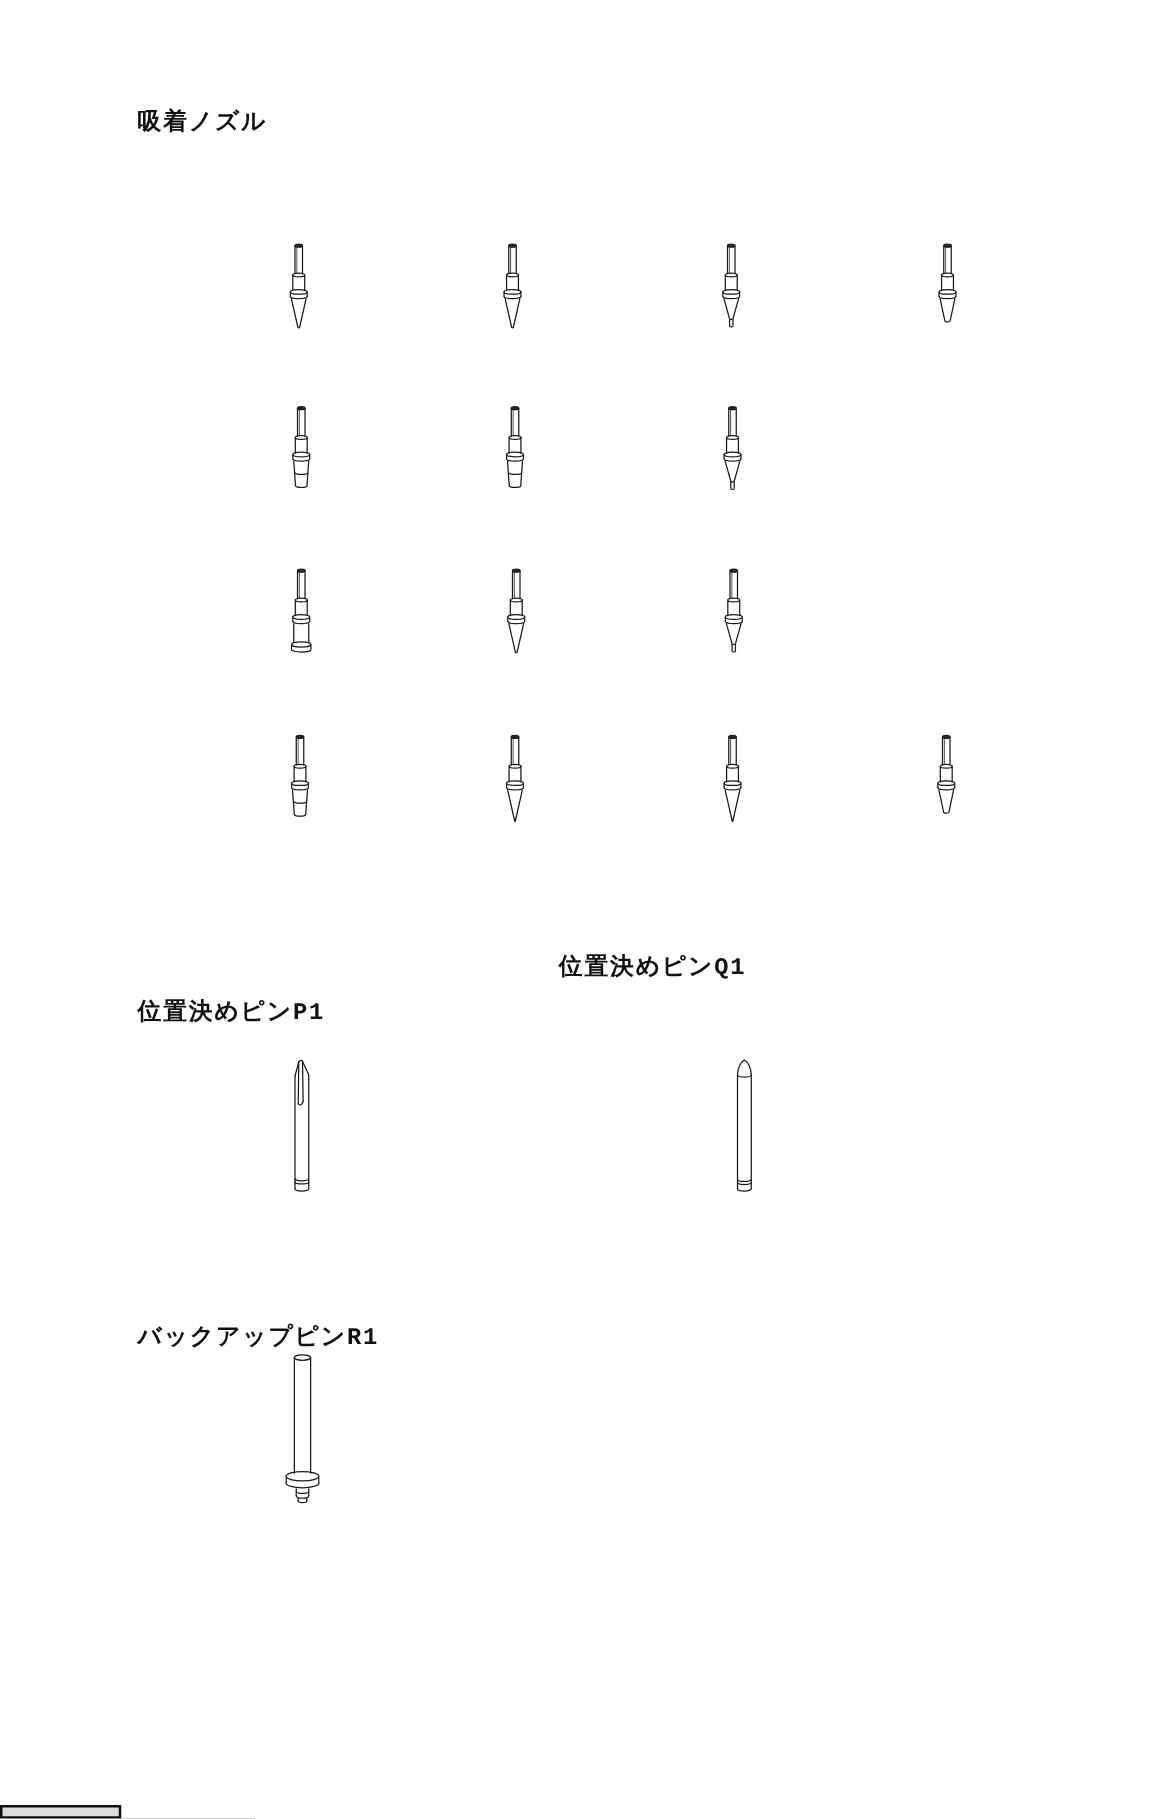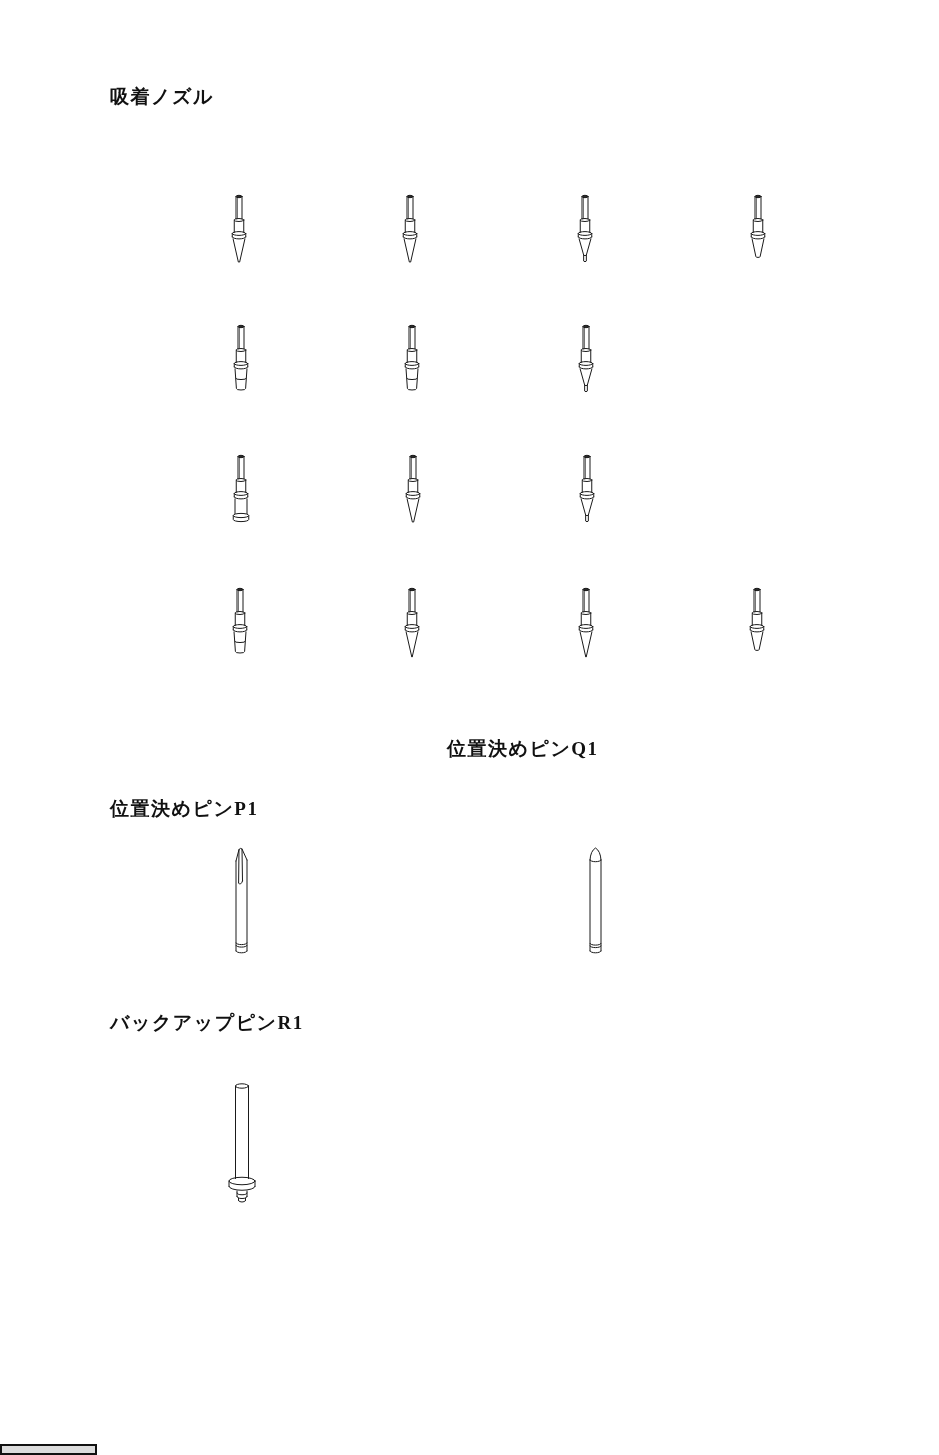--- a/index.html
+++ b/index.html
@@ -2,21 +2,21 @@
 <html><head>
 <meta charset="utf-8">
 <style>
   html,body{margin:0;padding:0;background:#888;}
   .page{
     position:relative;
     width:939px;height:1455px;
     background:#ffffff;
     margin:0 auto;
     overflow:hidden;
-    font-family:Liberation Serif, serif;
+    font-family:Liberation Mono, monospace;
   }
   .label{
     position:absolute;
     font-size:19px;
     font-weight:600;
     letter-spacing:1.5px;
     color:#111;
     white-space:nowrap;
   }
   .fig{position:absolute;line-height:0;}
@@ -202,34 +202,34 @@
         <use href="#nz-sharp"></use>
       </svg>
   </div>
   <div class="fig" style="left:747px;top:583px">
     <svg width="20" height="78" viewBox="0 0 40 150">
         <use href="#nz-coneshort"></use>
       </svg>
   </div>
 
   <div class="label" style="left:110px;top:796px">位置決めピンP1</div>
-  <div class="label" style="left:447px;top:736px">位置決めピンQ1</div>
+  <div class="label" style="left:447px;top:760px">位置決めピンQ1</div>
 
   <div class="fig" style="left:234px;top:845px">
     <svg width="15" height="115" viewBox="0 0 30 230">
         <use href="#pin-p1"></use>
       </svg>
   </div>
   <div class="fig" style="left:588px;top:845px">
     <svg width="15" height="115" viewBox="0 0 30 230">
         <use href="#pin-q1"></use>
       </svg>
   </div>
 
-  <div class="label" style="left:110px;top:1010px">バックアップピンR1</div>
+  <div class="label" style="left:110px;top:1056px">バックアップピンR1</div>
   <div class="fig" style="left:227px;top:1080px">
     <svg width="30" height="127" viewBox="0 0 60 254">
         <use href="#pin-r1"></use>
       </svg>
   </div>
 
   <div class="footer-mark"></div>
 
 </div>
 

